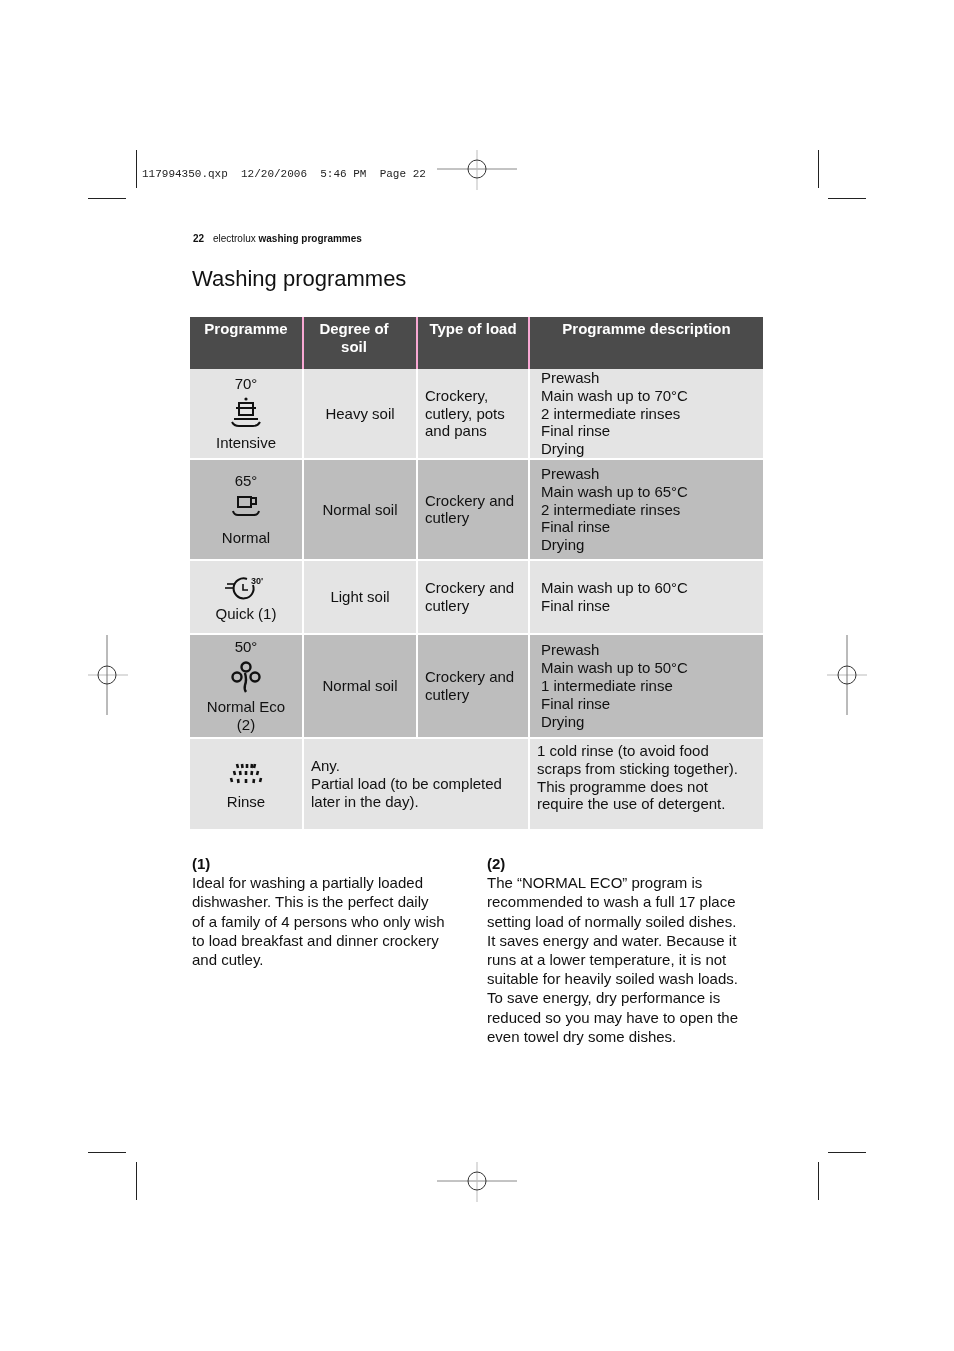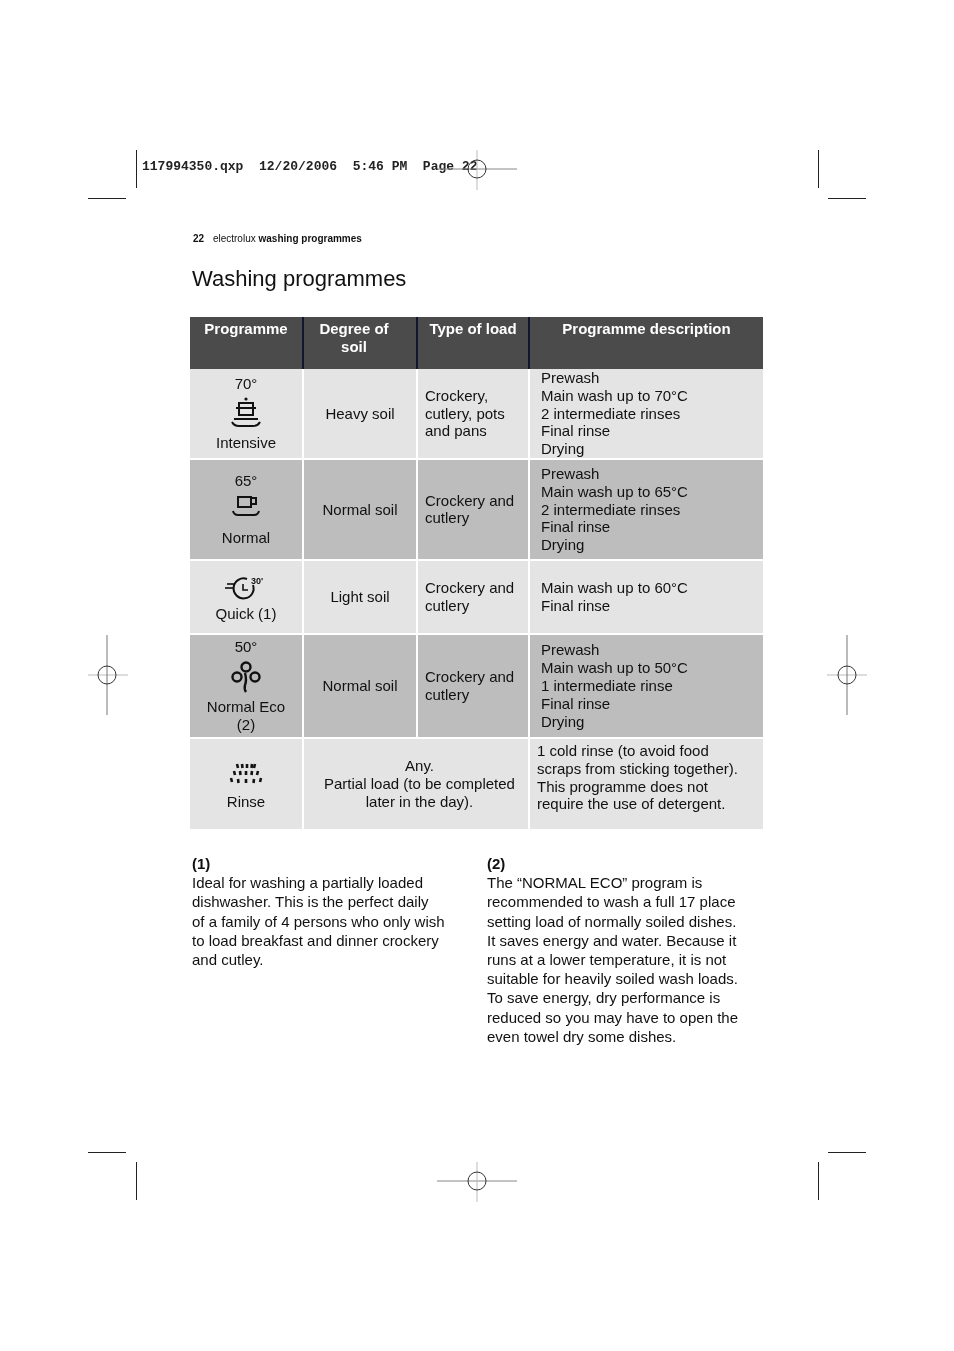--- a/index.html
+++ b/index.html
@@ -1,27 +1,27 @@
 <!DOCTYPE html>
 <html><head>
 <meta charset="utf-8">
 <style>
   html, body { margin: 0; padding: 0; background: #ffffff; }
   body { width: 954px; height: 1351px; position: relative; overflow: hidden;
          font-family: "Liberation Sans", sans-serif; color: #111; }
   .abs { position: absolute; }
-  .slug { left: 142px; top: 159px; font-family: "Liberation Mono", monospace; font-size: 13px; color: #222; white-space: pre; font-weight: bold; }
+  .slug { left: 142px; top: 168px; font-family: "Liberation Mono", monospace; font-size: 11px; color: #222; white-space: pre; }
   .crop { position: absolute; background: #222; }
   .reg { position: absolute; }
   .header-line { left: 193px; top: 233px; font-size: 10px; }
   .header-line .pg { font-weight: bold; margin-right: 6px; }
   .header-line .sec { font-weight: bold; }
   .title { left: 192px; top: 266px; font-size: 22px; font-weight: normal; margin: 0; }
   table.prog { position: absolute; left: 190px; top: 317px; width: 573px; border-collapse: collapse; table-layout: fixed; font-size: 15px; }
-  table.prog th { background: #4b4b4b; color: #fff; font-weight: bold; font-size: 15px; vertical-align: top; padding: 3px 4px 0 4px; text-align: center; line-height: 18px; height: 49px; border-right: 2px solid #0f172a; }
+  table.prog th { background: #4b4b4b; color: #fff; font-weight: bold; font-size: 15px; vertical-align: top; padding: 3px 4px 0 4px; text-align: center; line-height: 18px; height: 49px; border-right: 2px solid #f9a8d4; }
   table.prog th:last-child { border-right: none; }
   table.prog td { vertical-align: middle; border-right: 2px solid #fff; border-bottom: 2px solid #fff; padding: 0; line-height: 17.8px; }
   table.prog td:last-child { border-right: none; }
   tr.light td { background: #e4e4e4; }
   tr.dark td { background: #bdbdbd; }
   td.pcell { text-align: center; }
   td.soil { text-align: center; }
   td.load { padding-left: 7px !important; margin-left: 40px; }
   td.desc { padding-left: 11px !important; }
   td.desc div, td.load div { white-space: nowrap; }
@@ -216,21 +216,21 @@
               <line x1="4" y1="17" x2="5" y2="21"></line>
                 <line x1="11" y1="18" x2="11.5" y2="22"></line>
                 <line x1="19" y1="18" x2="19" y2="22"></line>
                 <line x1="27" y1="18" x2="26.5" y2="22"></line>
                 <line x1="34" y1="17" x2="33" y2="21"></line>
             </g>
           </svg>
         </div>
         <div>Rinse</div>
       </td>
-      <td colspan="2" class="load" style="padding-left:9px;text-align:center;">
+      <td colspan="2" class="load" style="padding-left:9px;">
         <div>Any.</div>
         <div>Partial load (to be completed</div>
         <div>later in the day).</div>
       </td>
       <td class="desc" style="vertical-align:top;padding-top:3px;padding-left:7px !important;">
         <div>1 cold rinse (to avoid food</div>
         <div>scraps from sticking together).</div>
         <div>This programme does not</div>
         <div>require the use of detergent.</div>
       </td>

